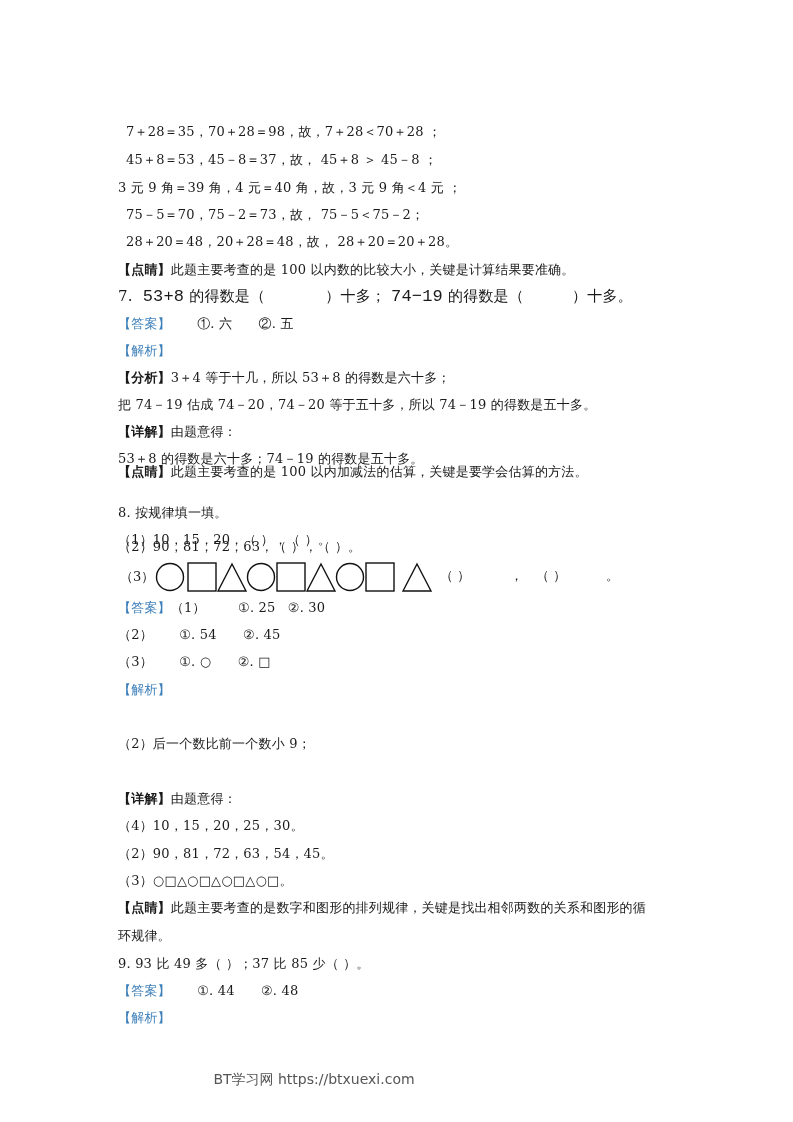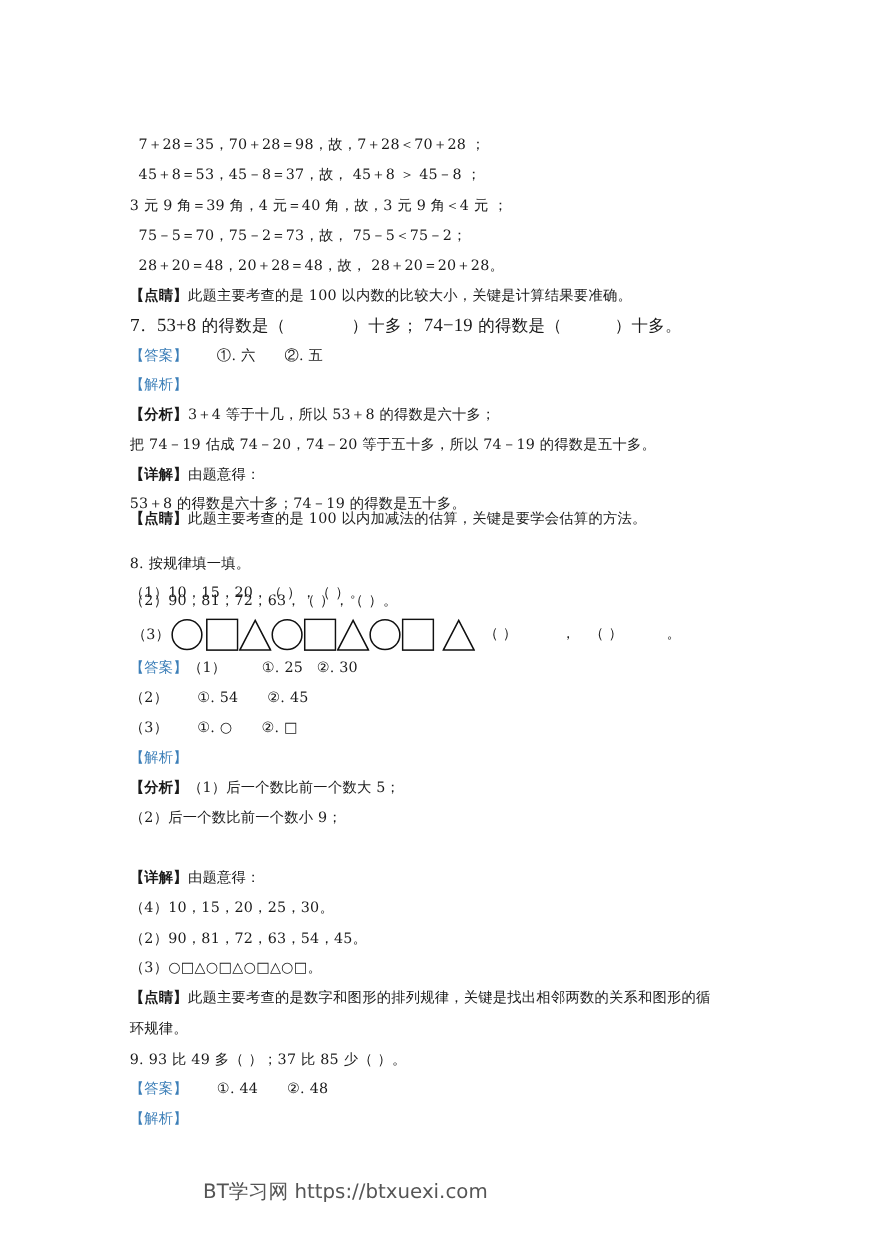--- a/index.html
+++ b/index.html
@@ -10,29 +10,29 @@
   }
   .page { position: absolute; left: 0; top: 0; width: 793px; height: 1122px; }
   .line {
     position: absolute; left: 118px; white-space: nowrap;
     font-size: 13px; line-height: 16px; letter-spacing: 0.2px;
   }
   .ind { left: 126px; }
   .bold { font-weight: bold; text-align: right; }
   .blue { color: #3d7fb8; }
   .q7 { font-size: 15px; }
-  .q7 .big { font-family: Liberation Serif, serif; font-size: 17px; }
+  .q7 .big { font-family: Liberation Mono, monospace; font-size: 17px; }
   .blank { display: inline-block; }
   .shapes { position: absolute; left: 118px; top: 562px; height: 30px; }
   .shapes .lbl { position: absolute; left: 2px; top: 6px; font-size: 13px; white-space: nowrap; }
   .shape { position: absolute; top: 0; }
   .tail { position: absolute; top: 567px; font-size: 13px; white-space: nowrap; }
   .footer {
     position: absolute; top: 1071px; left: 0; width: 628px; text-align: center;
-    font-family: "DejaVu Sans", sans-serif; font-size: 18px; color: #555555;
+    font-family: "DejaVu Sans", sans-serif; font-size: 14px; color: #555555;
   }
 </style>
 </head>
 <body>
 
 <div class="page">
 
   <div class="line ind" style="top:124px">7＋28＝35，70＋28＝98，故，7＋28＜70＋28 ；</div>
   <div class="line ind" style="top:152px">45＋8＝53，45－8＝37，故， 45＋8 ＞ 45－8 ；</div>
   <div class="line" style="top:180px">3 元 9 角＝39 角，4 元＝40 角，故，3 元 9 角＜4 元 ；</div>
@@ -118,23 +118,20 @@
     <span>（2）</span>
     <span style="margin-left:22px">①. 54</span>
     <span style="margin-left:22px">②. 45</span>
   </div>
   <div class="line" style="top:654px">
     <span>（3）</span>
     <span style="margin-left:22px">①. ○</span>
     <span style="margin-left:22px">②. □</span>
   </div>
   <div class="line blue" style="top:682px">【解析】</div>
-  <div class="line" style="top:709px">
-    <span class="bold">【分析】</span><span>（1）后一个数比前一个数大 5；</span>
-  </div>
   <div class="line" style="top:736px">（2）后一个数比前一个数小 9；</div>
   <div class="line" style="top:791px">
     <span class="bold">【详解】</span><span>由题意得：</span>
   </div>
   <div class="line" style="top:818px">（4）10，15，20，25，30。</div>
   <div class="line" style="top:846px">（2）90，81，72，63，54，45。</div>
   <div class="line" style="top:873px">（3）○□△○□△○□△○□。</div>
   <div class="line" style="top:900px">
     <span class="bold">【点睛】</span><span>此题主要考查的是数字和图形的排列规律，关键是找出相邻两数的关系和图形的循</span>
   </div>

